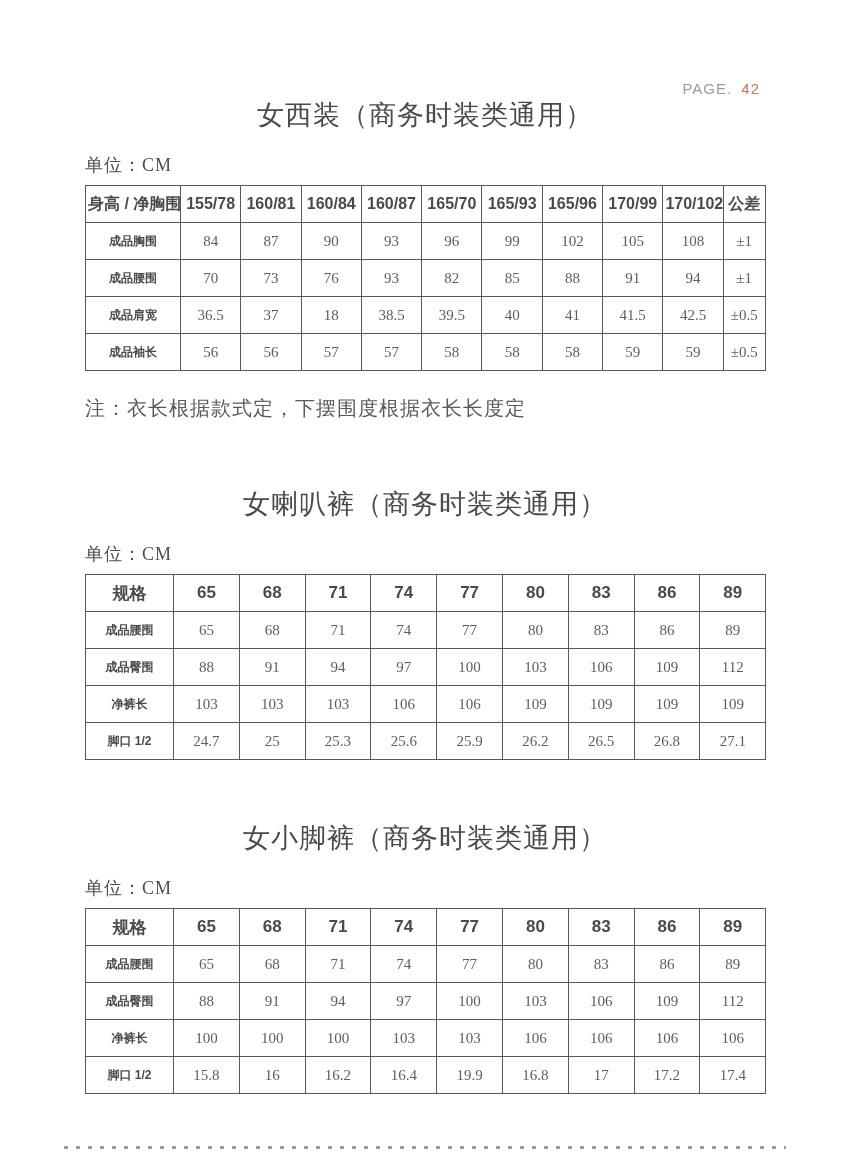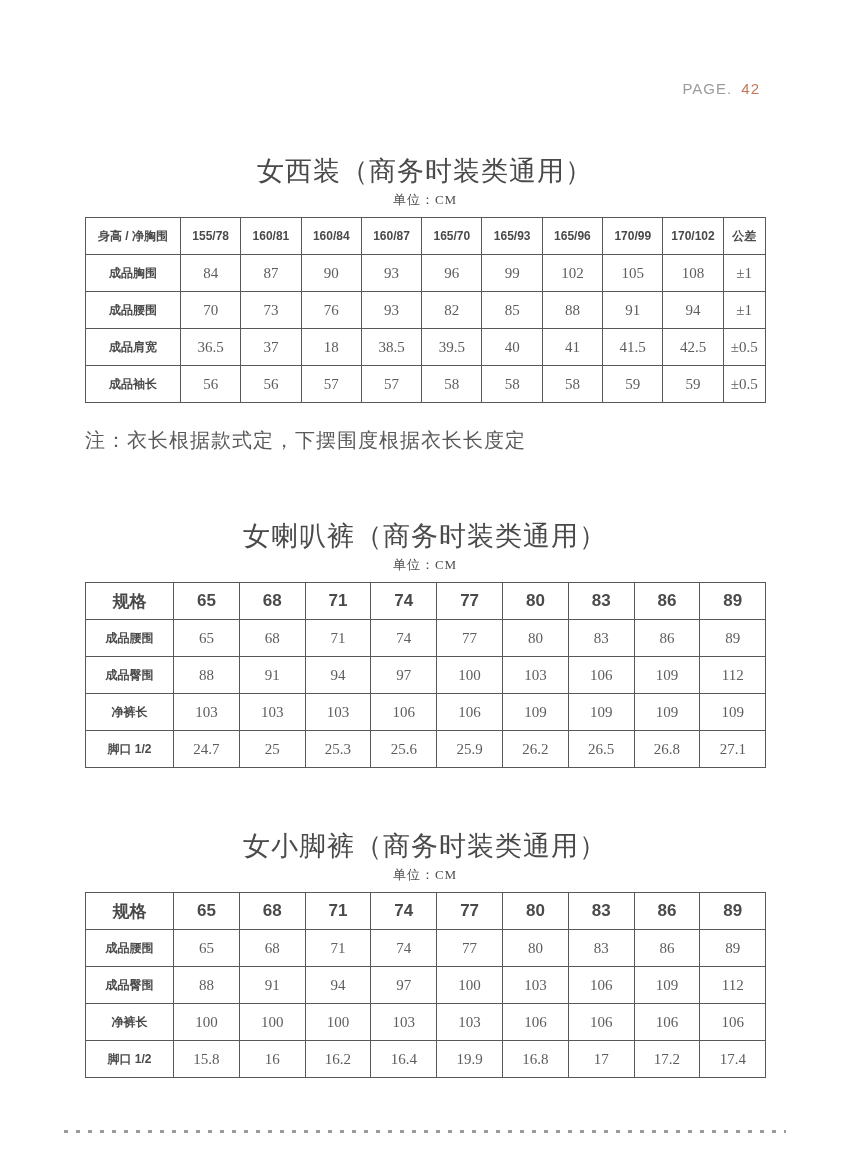--- a/index.html
+++ b/index.html
@@ -27,39 +27,39 @@
     text-align: right;
     font-family: "Liberation Sans", "DejaVu Sans", sans-serif;
     font-size: 15px;
     letter-spacing: 1px;
   }
   .page-label { color: #9b9b9b; }
   .page-number { color: #c4795a; margin-left: 4px; }
 
   
   .table-section { width: 680px; margin: 0 auto; }
-  .sec1 .table-title { margin-top: 56px; }
+  .sec1 .table-title { }
   .sec2 .table-title { margin-top: 64px; }
   .sec3 .table-title { margin-top: 60px; }
 
   .table-title {
     margin: 0;
     text-align: center;
     font-family: "Liberation Serif", "DejaVu Serif", serif;
     font-weight: normal;
     font-size: 27px;
     letter-spacing: 1px;
     color: #4a4a4a;
     line-height: 36px;
   }
   .unit-label {
-    text-align: center;
-    font-size: 13px;
+    text-align: left;
+    font-size: 18px;
     color: #4e4e4e;
-    margin-top: 2px;
+    margin-top: 20px;
     margin-bottom: 8px;
     letter-spacing: 1px;
   }
   table.size-table {
     width: 680px;
     border-collapse: collapse;
     table-layout: fixed;
   }
   table.size-table th,
   table.size-table td {
@@ -69,21 +69,21 @@
     vertical-align: middle;
     padding: 0 2px;
     overflow: hidden;
     white-space: nowrap;
   }
   
   table.size-table thead th {
     font-family: "Liberation Sans", "DejaVu Sans", sans-serif;
     font-weight: bold;
     color: #4a4a4a;
-    font-size: 12px;
+    font-size: 16px;
   }
   table.t2 thead th, table.t3 thead th { font-size: 17px; }
   
   table.size-table tbody th {
     font-family: "Liberation Sans", "DejaVu Sans", sans-serif;
     font-weight: bold;
     color: #4a4a4a;
     font-size: 12px;
   }
   

